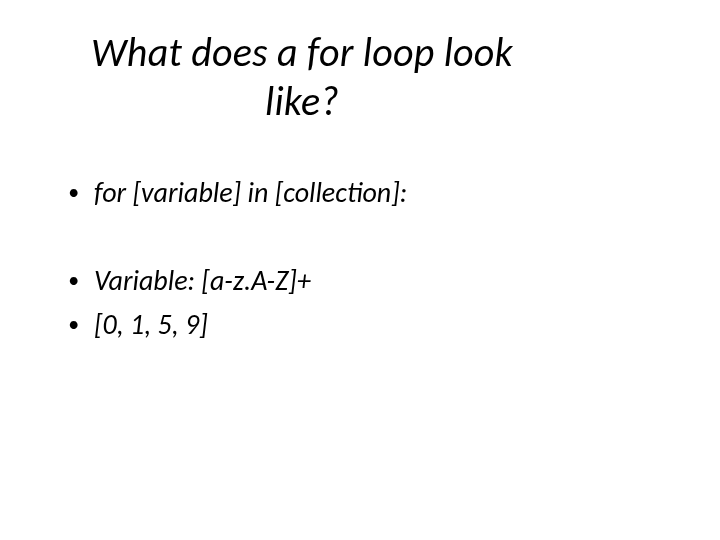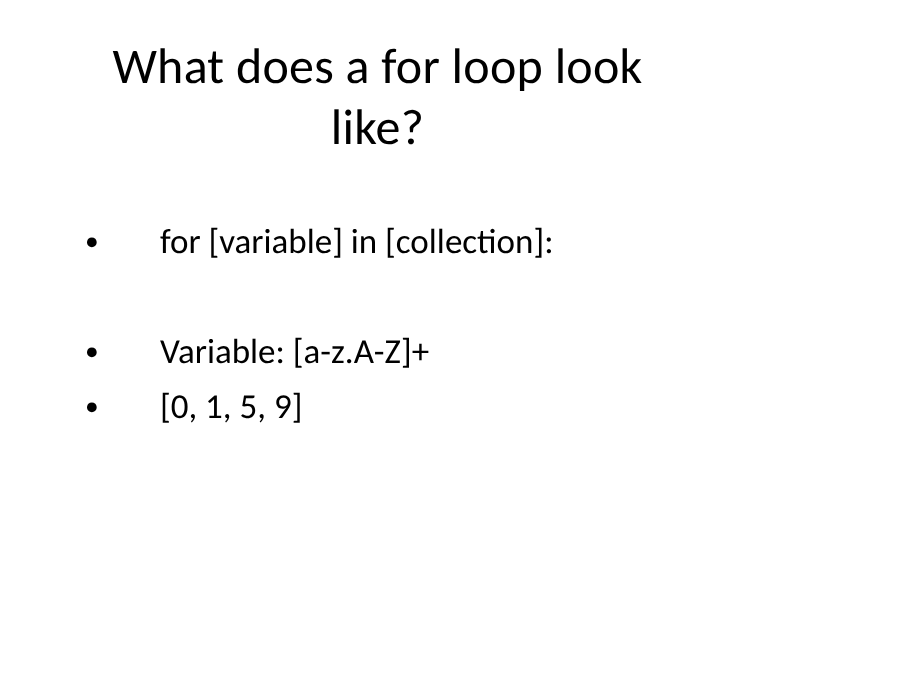--- a/index.html
+++ b/index.html
@@ -9,20 +9,21 @@
       background: #ffffff;
       font-family: Calibri, "Segoe UI", Arial, sans-serif;
       color: #000000;
       overflow: hidden;
     }
     .slide {
       width: 604px;
       height: 540px;
       position: relative;
       padding: 28px 52px 0 52px;
+      font-style: italic;
     }
     .title {
       font-size: 40px;
       font-weight: 400;
       text-align: center;
       margin-bottom: 48px;
       letter-spacing: 0.2px;
     }
     .content {
       padding-left: 16px;
@@ -39,21 +40,20 @@
     }
     .bullet-glyph {
       width: 26px;
       flex: 0 0 26px;
       font-size: 22px;
       line-height: 38px;
       text-align: left;
     }
     .bullet-text {
       flex: 1;
-      margin-left: 34px;
     }
   </style>
 </head>
 <body>
 
 <div class="slide">
 
   <h1 class="title">What does a for loop look like?</h1>
 
   <div class="content">

